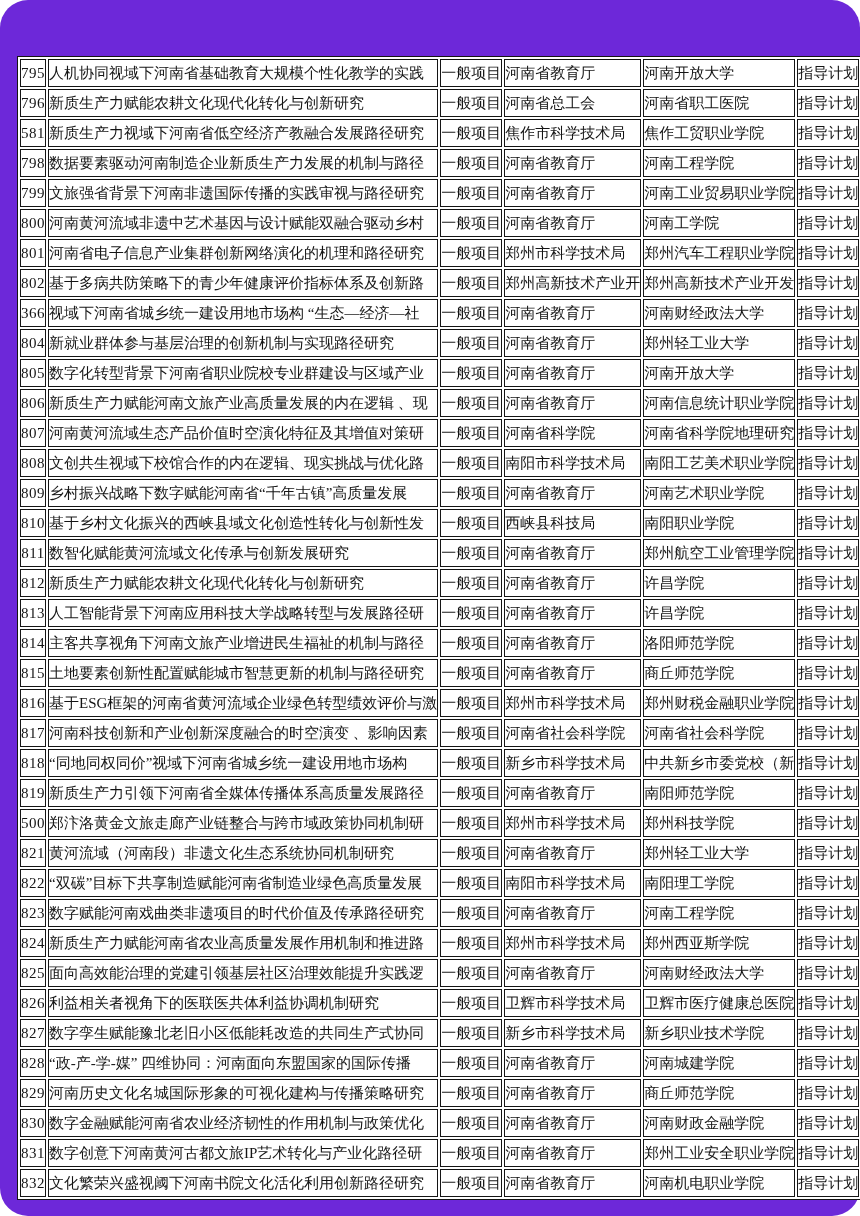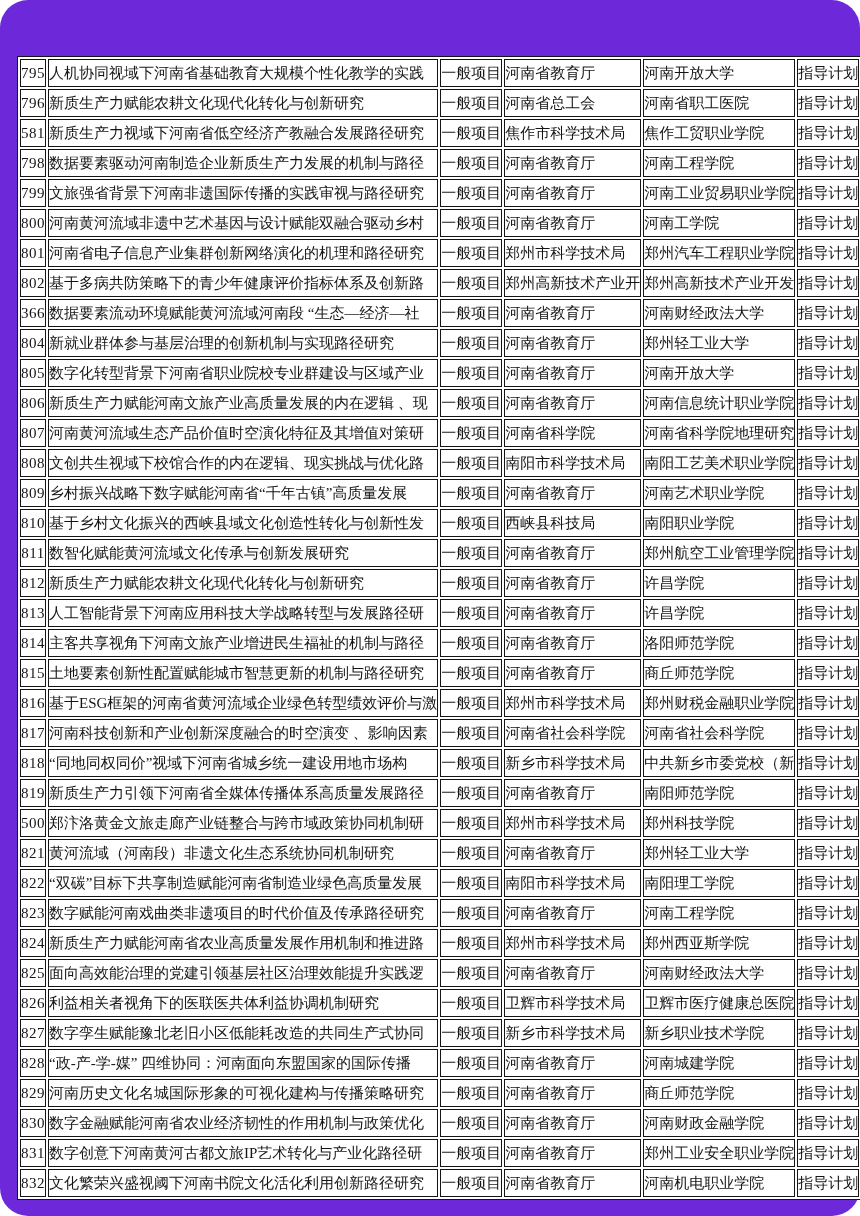--- a/index.html
+++ b/index.html
@@ -129,21 +129,21 @@
         <tr>
           <td class="c-no">802</td>
           <td class="c-title">基于多病共防策略下的青少年健康评价指标体系及创新路</td>
           <td class="c-type">一般项目</td>
           <td class="c-dept">郑州高新技术产业开</td>
           <td class="c-org">郑州高新技术产业开发</td>
           <td class="c-tag">指导计划</td>
         </tr>
         <tr>
           <td class="c-no">366</td>
-          <td class="c-title">数据要素流动环境赋能黄河流域河南段 “生态—经济—社</td>
+          <td class="c-title">视域下河南省城乡统一建设用地市场构 “生态—经济—社</td>
           <td class="c-type">一般项目</td>
           <td class="c-dept">河南省教育厅</td>
           <td class="c-org">河南财经政法大学</td>
           <td class="c-tag">指导计划</td>
         </tr>
         <tr>
           <td class="c-no">804</td>
           <td class="c-title">新就业群体参与基层治理的创新机制与实现路径研究</td>
           <td class="c-type">一般项目</td>
           <td class="c-dept">河南省教育厅</td>

